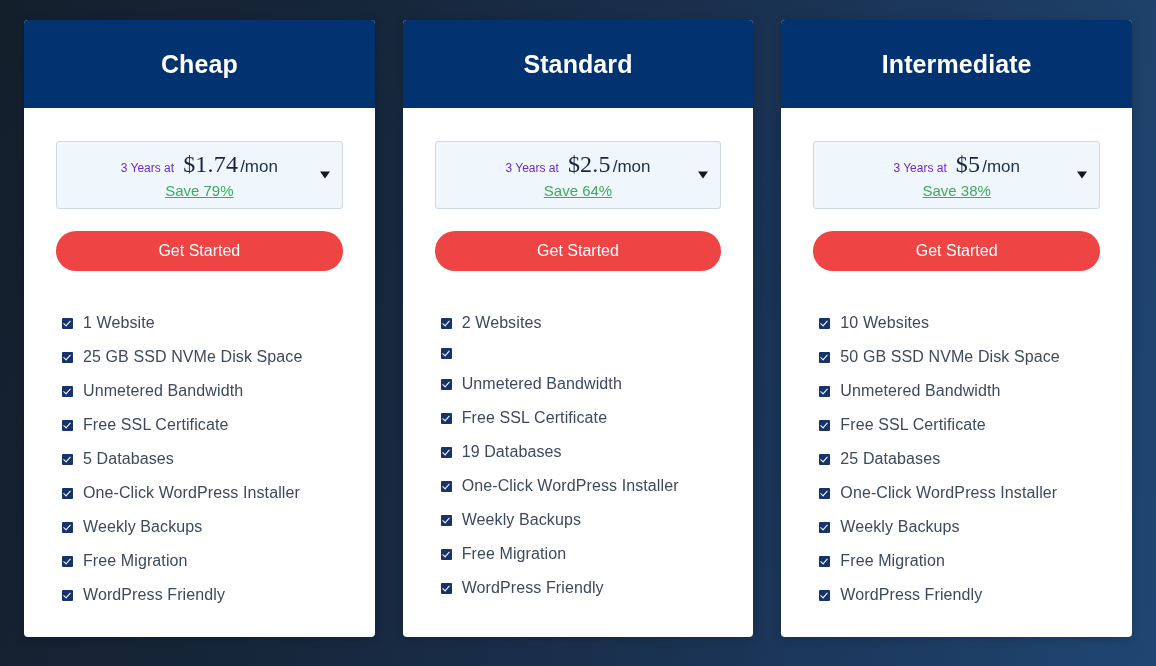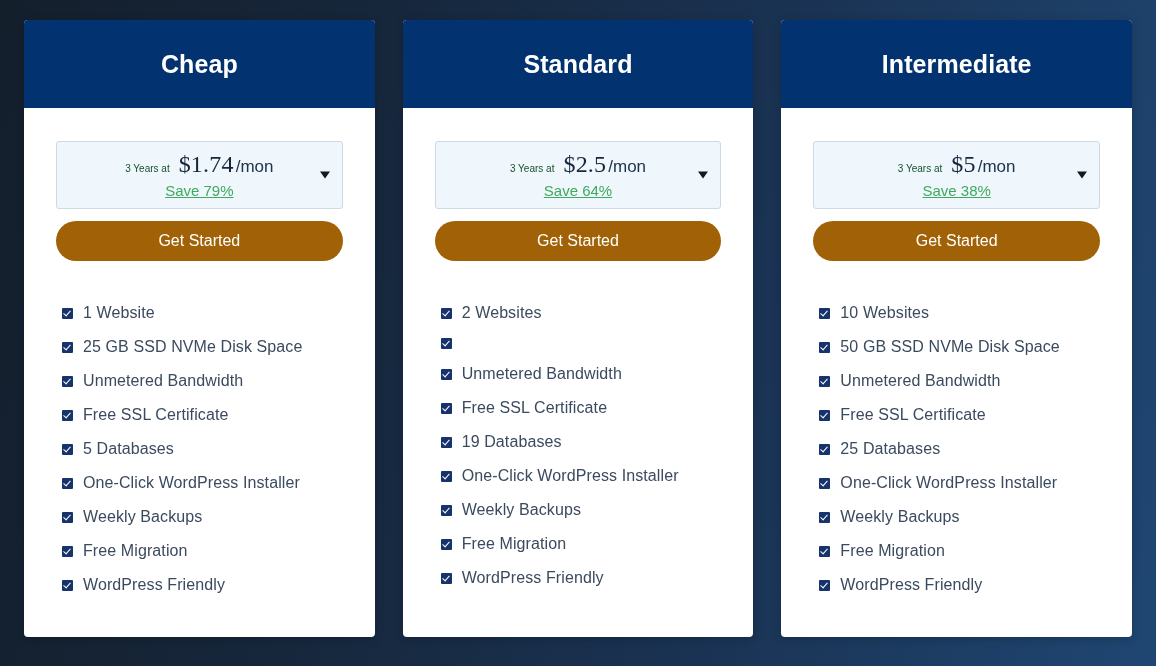--- a/index.html
+++ b/index.html
@@ -70,22 +70,22 @@
     cursor: pointer;
   }
   .price-line {
     display: flex;
     align-items: baseline;
     justify-content: center;
     color: #1c2c40;
     white-space: nowrap;
   }
   .price-term {
-    font-size: 10px;
-    color: #14532d;
+    font-size: 12px;
+    color: #6d28d9;
   }
   .price-amount {
     font-family: "Liberation Serif", serif;
     font-size: 24px;
     color: #16273d;
     margin-left: 9px;
     letter-spacing: 0.2px;
   }
   .price-period {
     font-size: 17px;
@@ -104,25 +104,25 @@
     top: 50%;
     transform: translateY(-50%);
     width: 0;
     height: 0;
     border-left: 5px solid transparent;
     border-right: 5px solid transparent;
     border-top: 7px solid #16181c;
   }
 
   .cta-button {
-    margin-top: 12px;
+    margin-top: 22px;
     height: 40px;
     border: none;
     border-radius: 20px;
-    background: #a16207;
+    background: #ef4444;
     color: #ffffff;
     font-family: "Liberation Sans", sans-serif;
     font-size: 16px;
     cursor: pointer;
     display: block;
     width: 100%;
   }
 
   .feature-list {
     list-style: none;

